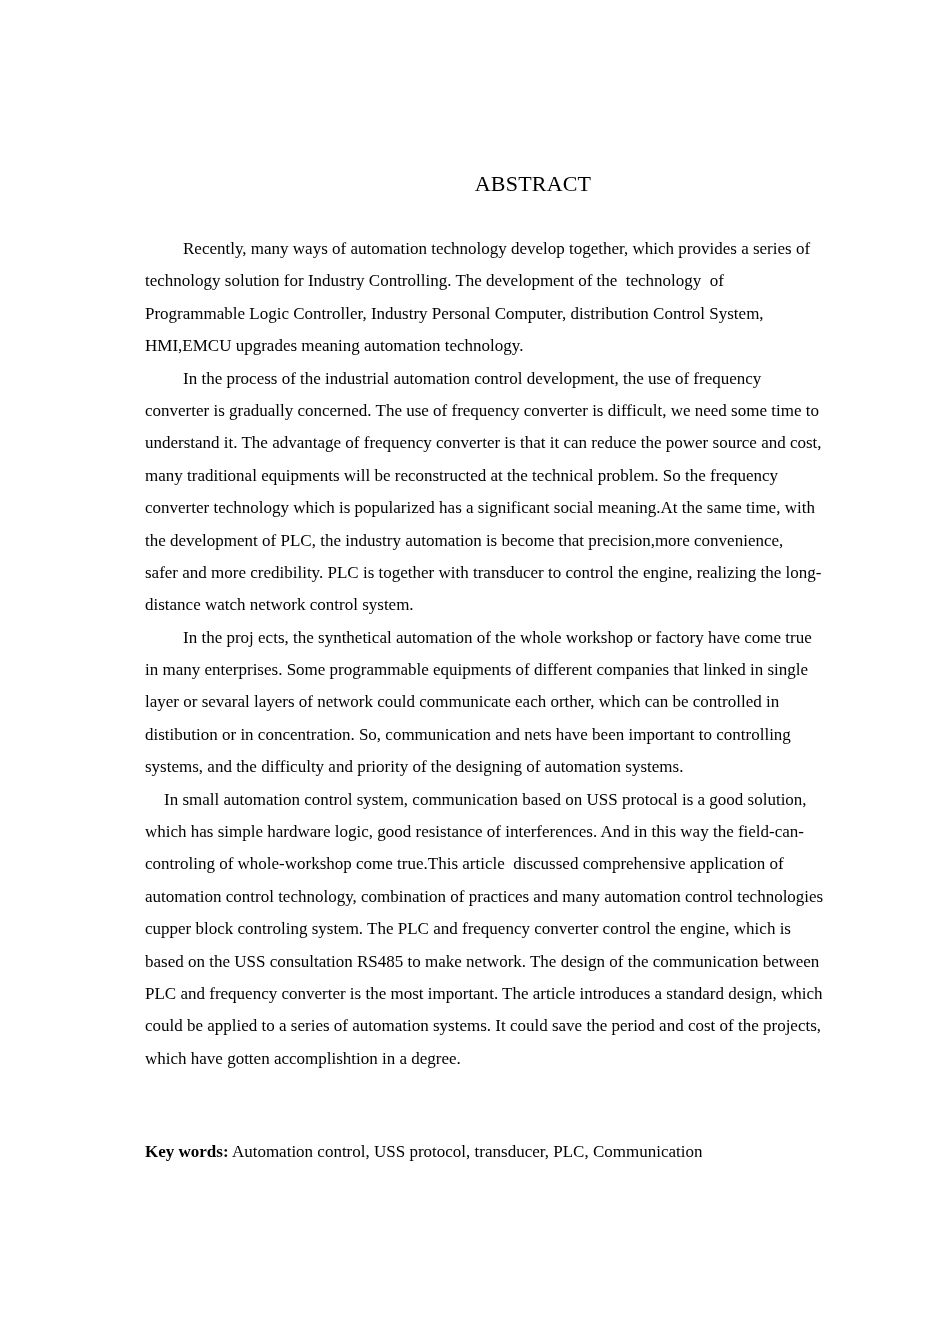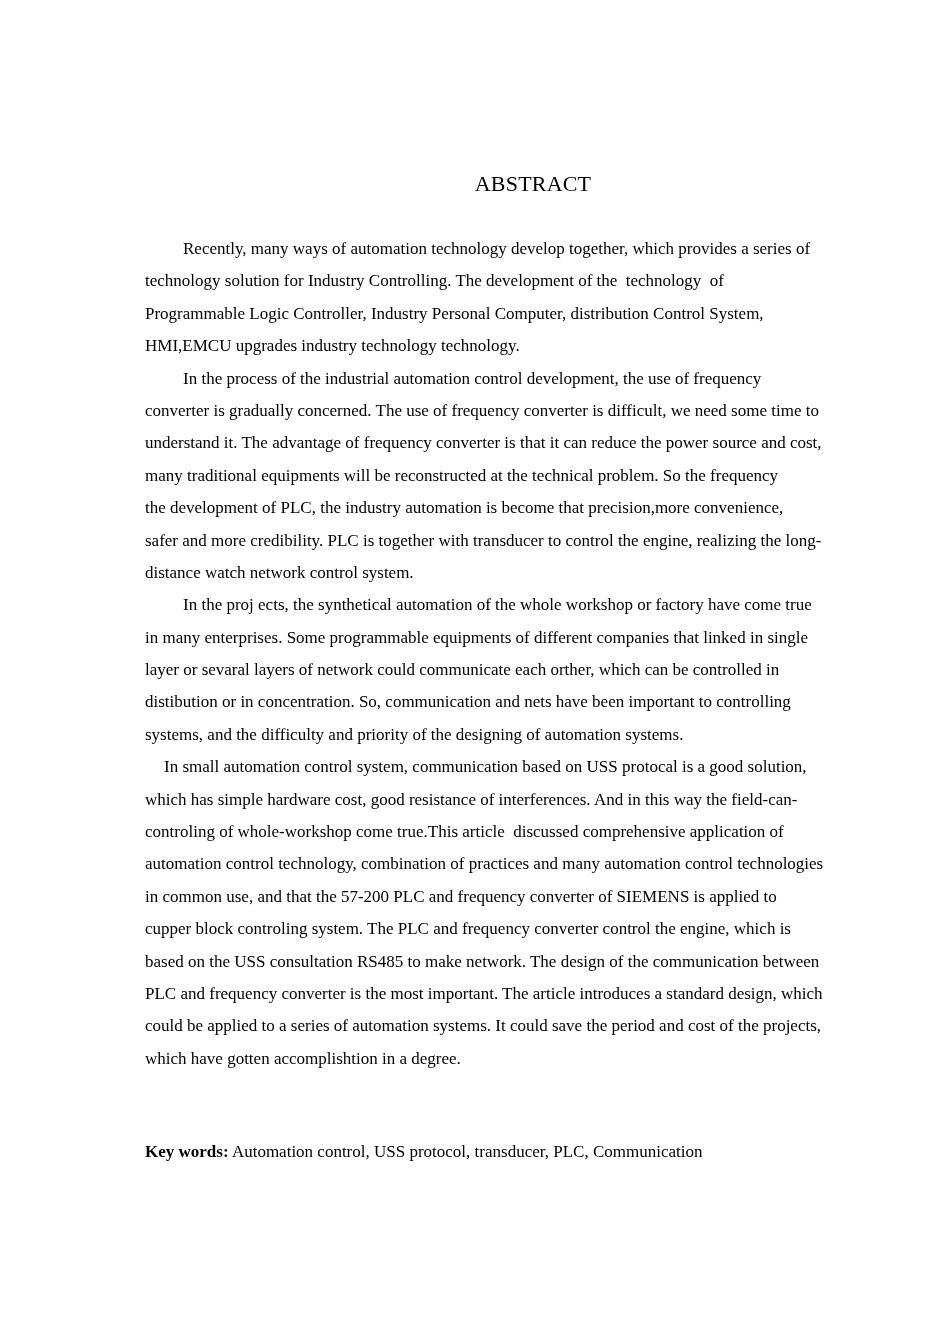--- a/index.html
+++ b/index.html
@@ -65,47 +65,47 @@
 <div class="page">
 
   <div class="title">ABSTRACT</div>
 
   <div class="body-text">
 
     <div>
       <span class="line indent">Recently, many ways of automation technology develop together, which provides a series of</span>
       <span class="line">technology solution for Industry Controlling. The development of the  technology  of</span>
       <span class="line">Programmable Logic Controller, Industry Personal Computer, distribution Control System,</span>
-      <span class="line">HMI,EMCU upgrades industry technology technology.</span>
+      <span class="line">HMI,EMCU upgrades meaning automation technology.</span>
     </div>
 
     <div>
       <span class="line indent">In the process of the industrial automation control development, the use of frequency</span>
       <span class="line">converter is gradually concerned. The use of frequency converter is difficult, we need some time to</span>
       <span class="line">understand it. The advantage of frequency converter is that it can reduce the power source and cost,</span>
       <span class="line">many traditional equipments will be reconstructed at the technical problem. So the frequency</span>
+      <span class="line">converter technology which is popularized has a significant social meaning.At the same time, with</span>
       <span class="line">the development of PLC, the industry automation is become that precision,more convenience,</span>
       <span class="line">safer and more credibility. PLC is together with transducer to control the engine, realizing the long-</span>
       <span class="line">distance watch network control system.</span>
     </div>
 
     <div>
       <span class="line indent">In the proj ects, the synthetical automation of the whole workshop or factory have come true</span>
       <span class="line">in many enterprises. Some programmable equipments of different companies that linked in single</span>
       <span class="line">layer or sevaral layers of network could communicate each orther, which can be controlled in</span>
       <span class="line">distibution or in concentration. So, communication and nets have been important to controlling</span>
       <span class="line">systems, and the difficulty and priority of the designing of automation systems.</span>
     </div>
 
     <div>
       <span class="line indent-small">In small automation control system, communication based on USS protocal is a good solution,</span>
-      <span class="line">which has simple hardware cost, good resistance of interferences. And in this way the field-can-</span>
+      <span class="line">which has simple hardware logic, good resistance of interferences. And in this way the field-can-</span>
       <span class="line">controling of whole-workshop come true.This article  discussed comprehensive application of</span>
       <span class="line">automation control technology, combination of practices and many automation control technologies</span>
-      <span class="line">in common use, and that the 57-200 PLC and frequency converter of SIEMENS is applied to</span>
       <span class="line">cupper block controling system. The PLC and frequency converter control the engine, which is</span>
       <span class="line">based on the USS consultation RS485 to make network. The design of the communication between</span>
       <span class="line">PLC and frequency converter is the most important. The article introduces a standard design, which</span>
       <span class="line">could be applied to a series of automation systems. It could save the period and cost of the projects,</span>
       <span class="line">which have gotten accomplishtion in a degree.</span>
     </div>
   </div>
 
   <div class="keywords"><span class="kw-label">Key words:</span><span> Automation control, USS protocol, transducer, PLC, Communication</span></div>
 

